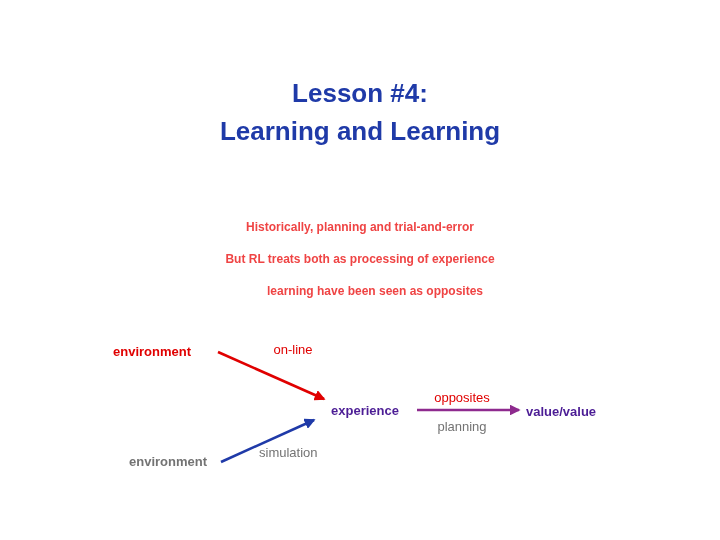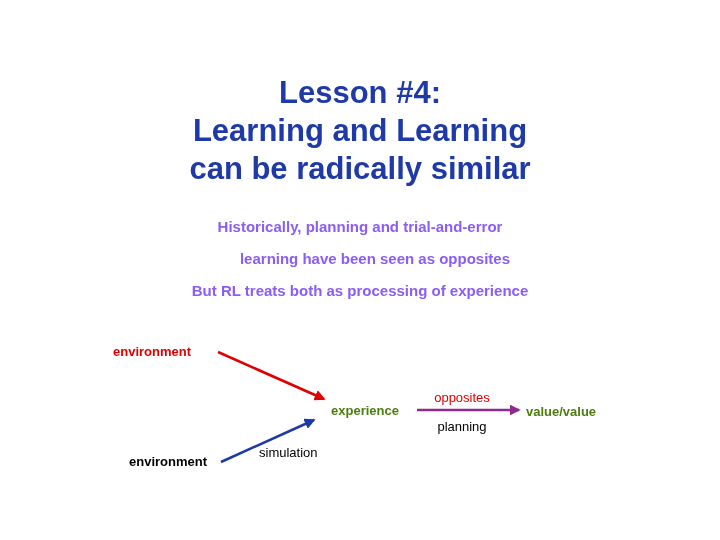--- a/index.html
+++ b/index.html
@@ -21,38 +21,38 @@
   
   #title-block {
     position: absolute;
     left: 60px;
     top: 74px;
     width: 600px;
     text-align: center;
   }
   #title-block .title-line {
     color: #1f3aa8;
-    font-size: 31px;
+    font-size: 26px;
     font-weight: bold;
     line-height: 38px;
     letter-spacing: 0px;
     white-space: nowrap;
   }
 
   
   #body-block {
     position: absolute;
     left: 60px;
     top: 211px;
     width: 600px;
     text-align: center;
   }
   #body-block .body-line {
-    color: #8b5cf6;
-    font-size: 15px;
+    color: #ef4444;
+    font-size: 12px;
     font-weight: bold;
     line-height: 32px;
     white-space: nowrap;
   }
   #body-block .body-line.indent {
     padding-left: 30px;
   }
 
   
   #diagram {
@@ -75,47 +75,46 @@
     line-height: 17px;
   }
   .edge-label {
     position: absolute;
     font-size: 13px;
     font-weight: normal;
     white-space: nowrap;
     line-height: 17px;
   }
   .c-red    { color: #e00000; }
-  .c-blue   { color: #000000; }
-  .c-purple { color: #4d7c0f; }
+  .c-blue   { color: #737373; }
+  .c-purple { color: #4c1d95; }
 
   #label-environment   { left: 113px; top: 343px; }
   #label-online        { left: 247px; top: 341px; width: 92px; text-align: center; }
   #label-experience    { left: 331px; top: 402px; }
   #label-learning      { left: 429px; top: 389px; width: 66px; text-align: center; }
   #label-planning      { left: 429px; top: 418px; width: 66px; text-align: center; }
   #label-valuepolicy   { left: 526px; top: 403px; }
   #label-envmodel      { left: 113px; top: 453px; width: 110px; text-align: center; }
   #label-simulation    { left: 259px; top: 444px; text-align: center; }
 </style>
 </head>
 <body>
 
 <div id="slide">
 
   <div id="title-block">
     <div class="title-line">Lesson #4:</div>
     <div class="title-line">Learning and Learning</div>
-    <div class="title-line">can be radically similar</div>
   </div>
 
   <div id="body-block">
     <div class="body-line">Historically, planning and trial-and-error</div>
+    <div class="body-line">But RL treats both as processing of experience</div>
     <div class="body-line indent">learning have been seen as opposites</div>
-    <div class="body-line">But RL treats both as processing of experience</div>
   </div>
 
   <div id="diagram">
 
     <svg id="diagram-svg" width="720" height="540" viewBox="0 0 720 540">
       <defs>
         <marker id="arrow-red" viewBox="0 0 10 10" refX="8.5" refY="5" markerWidth="4.2" markerHeight="4.2" orient="auto-start-reverse">
           <path d="M 0 0 L 10 5 L 0 10 z" fill="#e00000"></path>
         </marker>
         <marker id="arrow-blue" viewBox="0 0 10 10" refX="8.5" refY="5" markerWidth="4.2" markerHeight="4.2" orient="auto-start-reverse">
@@ -129,20 +128,21 @@
       <line x1="218" y1="352" x2="324" y2="399" stroke="#e00000" stroke-width="2.6" marker-end="url(#arrow-red)"></line>
 
       <line x1="221" y1="462" x2="314" y2="420" stroke="#1f3aa8" stroke-width="2.6" marker-end="url(#arrow-blue)"></line>
 
       <line x1="417" y1="410" x2="519" y2="410" stroke="#8e2a8e" stroke-width="2.6" marker-end="url(#arrow-purple)"></line>
     </svg>
 
     <div id="label-environment" class="node-label c-red">environment</div>
 
     <div id="label-online" class="edge-label c-red">
+      <div>on-line</div>
     </div>
 
     <div id="label-experience" class="node-label c-purple">experience</div>
 
     <div id="label-learning" class="edge-label c-red">opposites</div>
 
     <div id="label-planning" class="edge-label c-blue">planning</div>
 
     <div id="label-valuepolicy" class="node-label c-purple">value/value</div>
 

